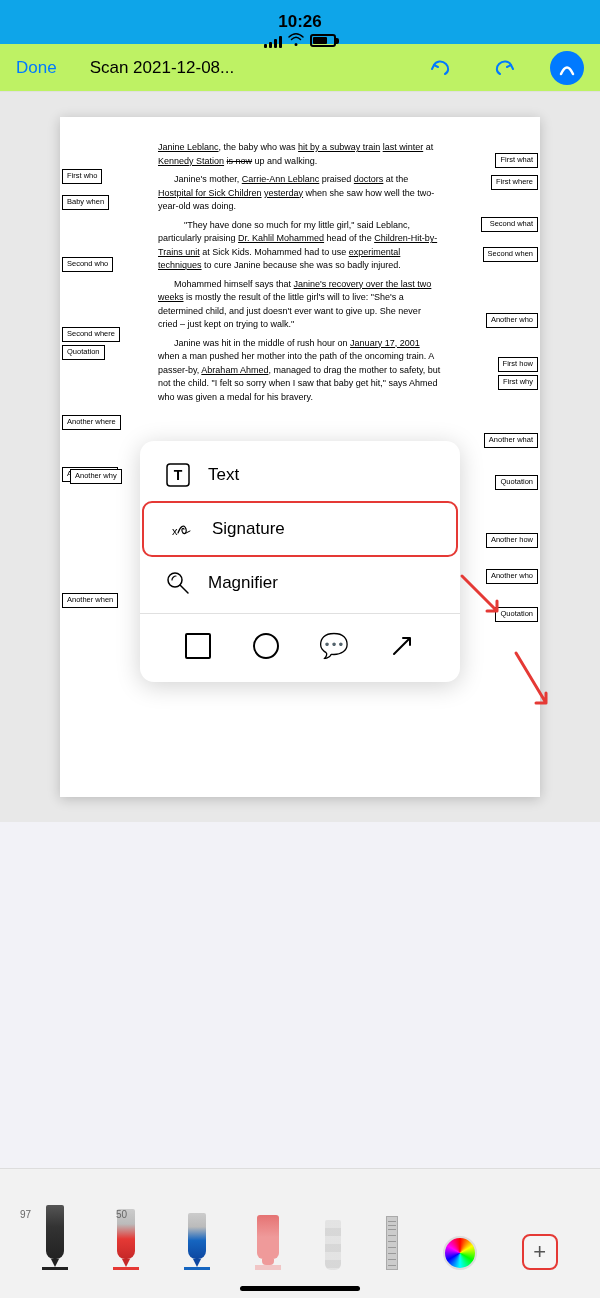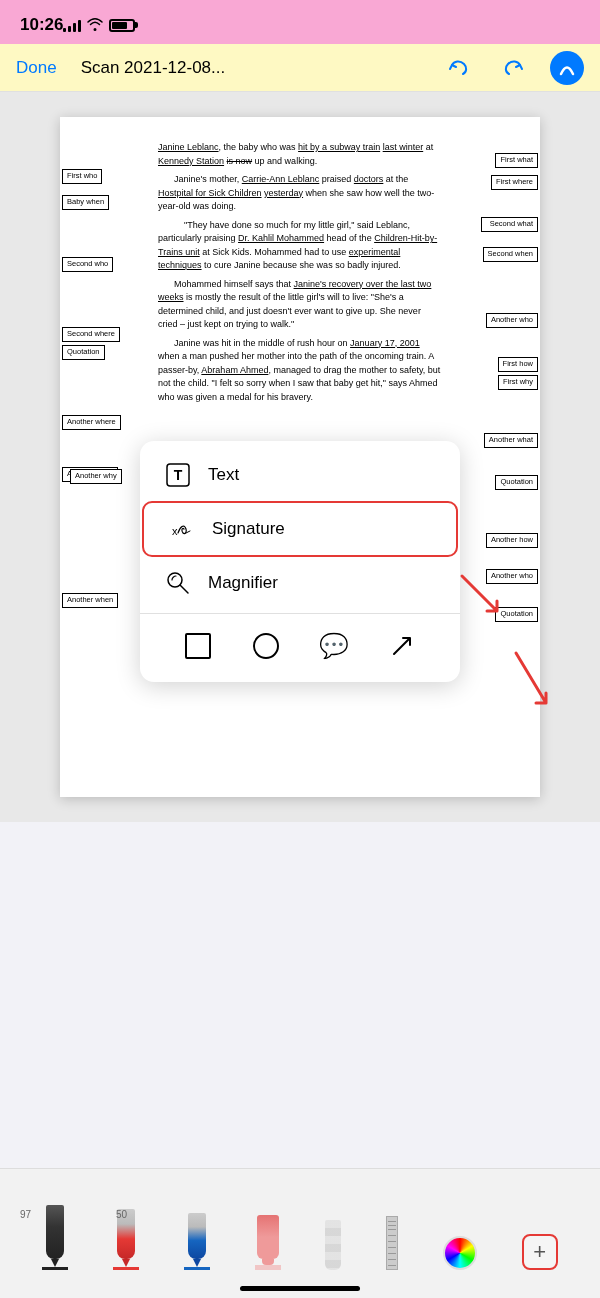--- a/index.html
+++ b/index.html
@@ -8,25 +8,26 @@
       height: 1298px;
       background: #f2f2f7;
       font-family: -apple-system, BlinkMacSystemFont, 'Helvetica Neue', sans-serif;
       overflow: hidden;
       position: relative;
     }
 
     
     .status-bar {
       display: flex;
-      justify-content: flex-start;
+      justify-content: space-between;
       align-items: center;
       padding: 12px 20px 6px;
-      background: #f9a8d4;
+      background: #0ea5e9;
       height: 44px;
+      flex-direction: column;
     }
     .status-time {
       font-size: 17px;
       font-weight: 600;
       color: #000;
     }
     .status-icons {
       display: flex;
       align-items: center;
       gap: 6px;
@@ -73,23 +74,23 @@
       width: 65%;
       background: #000;
       border-radius: 1px;
     }
 
     
     .toolbar {
       display: flex;
       align-items: center;
       padding: 8px 16px;
-      background: #fef9c3;
+      background: #bef264;
       border-bottom: 1px solid #e0e0e0;
-      gap: 20px;
+      gap: 29px;
       height: 48px;
     }
     .toolbar-done {
       color: #007aff;
       font-size: 17px;
       font-weight: 400;
       cursor: pointer;
       margin-right: 4px;
     }
     .toolbar-title {

